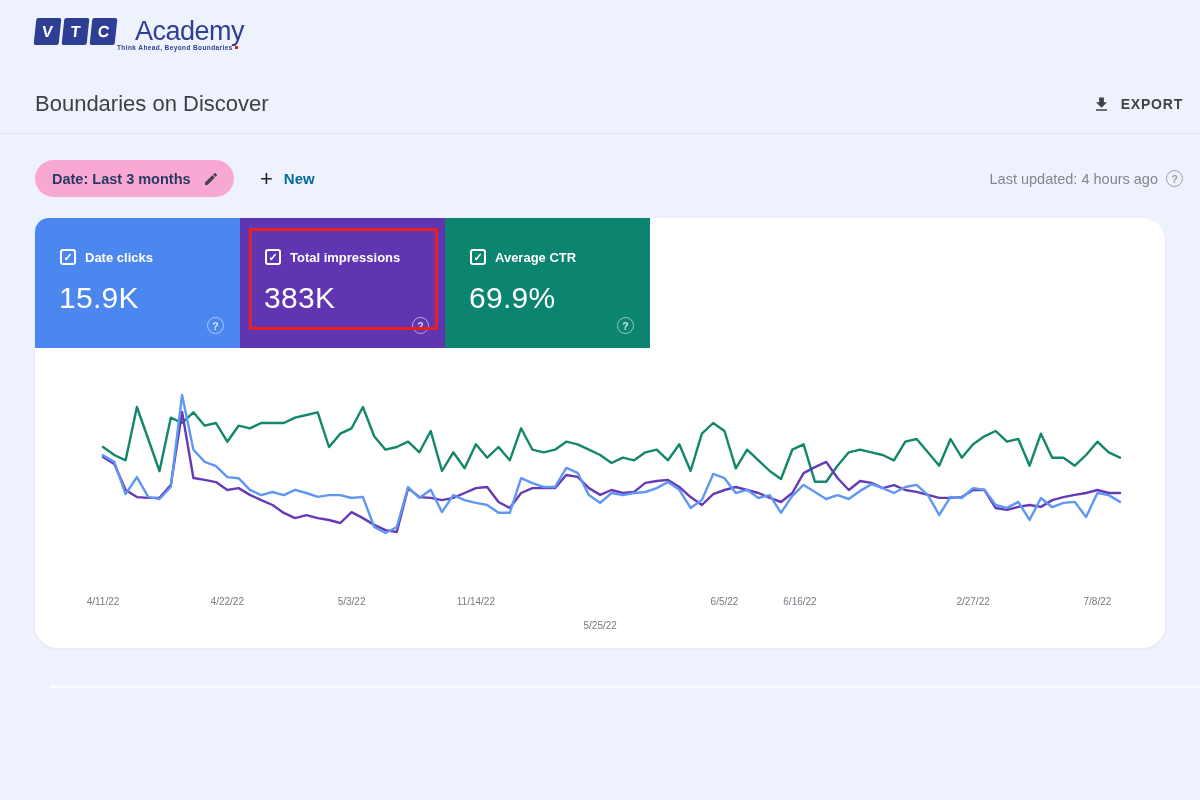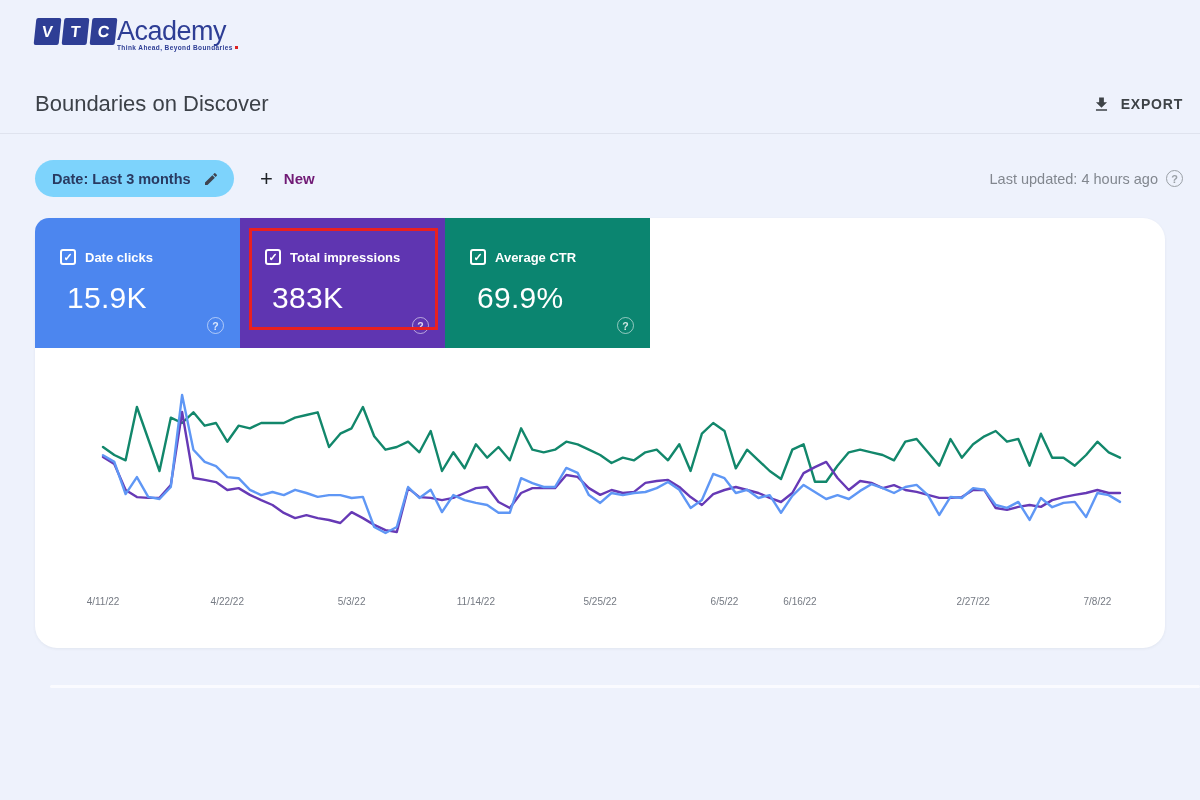--- a/index.html
+++ b/index.html
@@ -12,47 +12,47 @@
   }
   
   .logo { position:absolute; left:35px; top:16px; }
   .logo-row { display:flex; align-items:center; }
   .logo-boxes { display:flex; gap:3px; transform:skewX(-6deg); }
   .logo-box {
     width:25px; height:27px; background:#2e3e95; border-radius:2px;
     color:#fff; font-weight:700; font-size:16px;
     display:flex; align-items:center; justify-content:center;
   }
-  .logo-brand { font-size:27px; color:#2e3e95; margin-left:1px; letter-spacing:-0.5px;text-align:right; }
+  .logo-brand { font-size:27px; color:#2e3e95; margin-left:19px; letter-spacing:-0.5px;text-align:right; }
   .logo-sub { display:flex; align-items:center; gap:2px; margin-left:82px; margin-top:-3px; }
   .logo-tagline { font-size:6.5px; color:#2e3e95; letter-spacing:0.4px; font-weight:700; white-space:nowrap; }
   .logo-dot { width:3px; height:3px; background:#d22;  }
   
   .page-title { position:absolute; left:35px; top:91px; font-size:22px; color:#3c4148; }
   .export-btn {
     position:absolute; right:17px; top:89px; height:30px;
     display:flex; align-items:center; gap:10px; cursor:pointer;
     color:#3e4347; font-size:14px; font-weight:700; letter-spacing:0.8px;
   }
   .export-btn svg { width:19px; height:19px; fill:#3e4347; }
   .header-divider { position:absolute; left:0; top:133px; width:1200px; height:1px; background:#dfe3ee; }
   
   .date-chip {
     position:absolute; left:35px; top:160px; height:37px;
-    background:#7dd3fc; border-radius:19px; padding:0 15px 0 17px;
+    background:#f9a8d4; border-radius:19px; padding:0 15px 0 17px;
     display:flex; align-items:center; gap:12px; cursor:pointer;
   }
   .date-chip-label { font-size:14.5px; font-weight:700; color:#293a61; }
   .date-chip svg { width:16px; height:16px; fill:#3f4450; }
   .new-btn {
     position:absolute; left:260px; top:160px; height:37px;
     display:flex; align-items:center; gap:11px; cursor:pointer;
   }
   .plus-glyph { font-size:22px; font-weight:400; color:#1f2327; line-height:1; }
-  .new-label { font-size:15px; font-weight:700; color:#701a75; }
+  .new-label { font-size:15px; font-weight:700; color:#0369a1; }
   .last-updated {
     position:absolute; right:17px; top:160px; height:37px;
     display:flex; align-items:center; gap:8px;
     font-size:14.5px; color:#82878f;
   }
   .help-circle {
     width:17px; height:17px; border:1.5px solid #9aa0a6; border-radius:50%;
     color:#9aa0a6; font-size:11px; font-weight:700;
     display:inline-flex; align-items:center; justify-content:center; cursor:pointer;
   }
@@ -67,21 +67,21 @@
     position:relative; width:205px; height:130px; cursor:pointer; color:#fff;
   }
   .mcard.first { border-top-left-radius:14px; }
   .mhead { position:absolute; left:25px; top:31px; display:flex; align-items:center; gap:9px; }
   .cb {
     width:16px; height:16px; border:2px solid #fff; border-radius:3px;
     display:flex; align-items:center; justify-content:center; cursor:pointer;
   }
   .cbg { font-size:11px; font-weight:700; color:#fff; line-height:1; }
   .mlabel { font-size:13px; font-weight:700; }
-  .mvalue { position:absolute; left:32px; top:63px; font-size:30px; letter-spacing:0.3px; }
+  .mvalue { position:absolute; left:24px; top:63px; font-size:30px; letter-spacing:0.3px; }
   .mhelp {
     position:absolute; right:16px; bottom:14px;
     width:17px; height:17px; border:1.5px solid rgba(255,255,255,0.55); border-radius:50%;
     color:rgba(255,255,255,0.8); font-size:10.5px; font-weight:700;
     display:flex; align-items:center; justify-content:center; cursor:pointer;
   }
   .hl {
     position:absolute; left:9px; top:10px; width:189px; height:102px;
     border:3px solid #e92020; pointer-events:none;
   }
@@ -142,21 +142,21 @@
   <div class="chart-area">
     <svg id="chart-svg" width="1130" height="430" viewBox="0 0 1130 430">
         <polyline points="68.0,229.0 79.3,237.0 90.6,242.3 101.9,189.0 113.2,221.0 124.5,253.0 135.8,199.7 147.1,205.0 158.4,194.3 169.7,207.7 181.0,205.0 192.3,223.7 203.6,207.7 214.9,210.3 226.2,205.0 237.5,205.0 248.8,205.0 260.1,199.7 271.4,197.0 282.7,194.3 294.0,229.0 305.3,215.7 316.6,210.3 327.9,189.0 339.2,218.3 350.5,231.7 361.8,229.0 373.1,223.7 384.4,234.3 395.7,213.0 407.0,253.0 418.3,234.3 429.6,250.3 440.9,226.3 452.2,239.7 463.5,229.0 474.8,242.3 486.1,210.3 497.4,231.7 508.7,234.3 520.0,231.7 531.3,223.7 542.6,226.3 553.9,231.7 565.2,237.0 576.5,245.0 587.8,239.7 599.1,242.3 610.4,234.3 621.7,231.7 633.0,242.3 644.3,226.3 655.6,253.0 666.9,215.7 678.2,205.0 689.5,213.0 700.8,250.3 712.1,231.7 723.4,242.3 734.7,253.0 746.0,261.0 757.3,231.7 768.6,226.3 779.9,263.7 791.2,263.7 802.5,247.7 813.8,234.3 825.1,231.7 836.4,234.3 847.7,237.0 859.0,242.3 870.3,223.7 881.6,221.0 892.9,234.3 904.2,247.7 915.5,221.0 926.8,239.7 938.1,226.3 949.4,218.3 960.7,213.0 972.0,223.7 983.3,221.0 994.6,247.7 1005.9,215.7 1017.2,239.7 1028.5,239.7 1039.8,247.7 1051.1,237.0 1062.4,223.7 1073.7,234.3 1085.0,239.7" fill="none" stroke="#12876b" stroke-width="2.4" stroke-linejoin="round" stroke-linecap="round"></polyline>
         <polyline points="68.0,239.0 79.3,246.1 90.6,272.0 101.9,279.1 113.2,279.9 124.5,279.9 135.8,267.1 147.1,194.0 158.4,260.0 169.7,261.9 181.0,264.1 192.3,272.0 203.6,270.1 214.9,276.9 226.2,282.1 237.5,287.0 248.8,294.9 260.1,300.1 271.4,297.1 282.7,300.1 294.0,302.0 305.3,305.0 316.6,294.1 327.9,300.1 339.2,306.9 350.5,312.1 361.8,314.0 373.1,270.1 384.4,279.1 395.7,279.9 407.0,282.1 418.3,279.9 429.6,275.0 440.9,270.1 452.2,269.0 463.5,284.0 474.8,290.0 486.1,275.0 497.4,270.1 508.7,270.1 520.0,270.1 531.3,257.0 542.6,258.9 553.9,270.1 565.2,276.9 576.5,272.0 587.8,275.0 599.1,273.9 610.4,264.9 621.7,263.0 633.0,261.9 644.3,269.0 655.6,279.1 666.9,287.0 678.2,276.1 689.5,272.0 700.8,269.0 712.1,272.0 723.4,275.0 734.7,279.9 746.0,284.0 757.3,275.0 768.6,255.1 779.9,249.1 791.2,243.9 802.5,260.0 813.8,272.0 825.1,263.0 836.4,264.9 847.7,270.1 859.0,267.1 870.3,272.0 881.6,273.9 892.9,276.9 904.2,279.9 915.5,279.9 926.8,279.1 938.1,272.0 949.4,272.0 960.7,290.0 972.0,291.9 983.3,288.9 994.6,287.0 1005.9,288.9 1017.2,282.1 1028.5,279.1 1039.8,276.9 1051.1,275.0 1062.4,272.0 1073.7,275.0 1085.0,275.0" fill="none" stroke="#6639b5" stroke-width="2.4" stroke-linejoin="round" stroke-linecap="round"></polyline>
         <polyline points="68.0,237.2 79.3,243.9 90.6,276.1 101.9,259.1 113.2,278.9 124.5,281.0 135.8,269.0 147.1,177.0 158.4,231.8 169.7,243.9 181.0,248.1 192.3,259.1 203.6,260.2 214.9,271.8 226.2,277.1 237.5,274.0 248.8,277.1 260.1,271.8 271.4,275.0 282.7,278.9 294.0,277.1 305.3,277.1 316.6,280.0 327.9,278.9 339.2,309.0 350.5,315.0 361.8,309.0 373.1,269.0 384.4,280.0 395.7,271.8 407.0,294.1 418.3,277.1 429.6,282.1 440.9,284.9 452.2,287.0 463.5,294.8 474.8,294.8 486.1,260.2 497.4,265.1 508.7,269.0 520.0,269.0 531.3,249.9 542.6,254.8 553.9,277.1 565.2,284.9 576.5,275.0 587.8,277.1 599.1,275.0 610.4,274.0 621.7,270.1 633.0,264.0 644.3,271.8 655.6,289.9 666.9,282.1 678.2,255.9 689.5,260.2 700.8,275.0 712.1,271.8 723.4,280.0 734.7,277.1 746.0,294.8 757.3,277.8 768.6,266.9 779.9,274.0 791.2,281.0 802.5,277.1 813.8,281.0 825.1,272.9 836.4,266.2 847.7,270.1 859.0,275.0 870.3,269.0 881.6,266.9 892.9,277.1 904.2,297.0 915.5,278.9 926.8,280.0 938.1,270.1 949.4,271.8 960.7,287.0 972.0,289.9 983.3,283.9 994.6,301.9 1005.9,280.0 1017.2,289.2 1028.5,284.9 1039.8,283.9 1051.1,299.1 1062.4,275.0 1073.7,277.1 1085.0,283.9" fill="none" stroke="#5f97f5" stroke-width="2.4" stroke-linejoin="round" stroke-linecap="round"></polyline>
       </svg>
   <div class="xlab" style="left: 68px;">4/11/22</div>
       <div class="xlab" style="left: 192.3px;">4/22/22</div>
       <div class="xlab" style="left: 316.6px;">5/3/22</div>
       <div class="xlab" style="left: 440.9px;">11/14/22</div>
-      <div class="xlab" style="left: 565.2px;">5/25/22</div>
+      <div class="xlab" style="left: 565.2px; margin-top: 24px;">5/25/22</div>
       <div class="xlab" style="left: 689.5px;">6/5/22</div>
       <div class="xlab" style="left: 765px;">6/16/22</div>
       <div class="xlab" style="left: 938.1px;">2/27/22</div>
       <div class="xlab" style="left: 1062.4px;">7/8/22</div>
     </div>
   <div class="metric-row">
       <div class="mcard first" style="background: rgb(76, 134, 239);">
     <div class="mhead">
       <span class="cb">
             <span class="cbg">✓</span>

